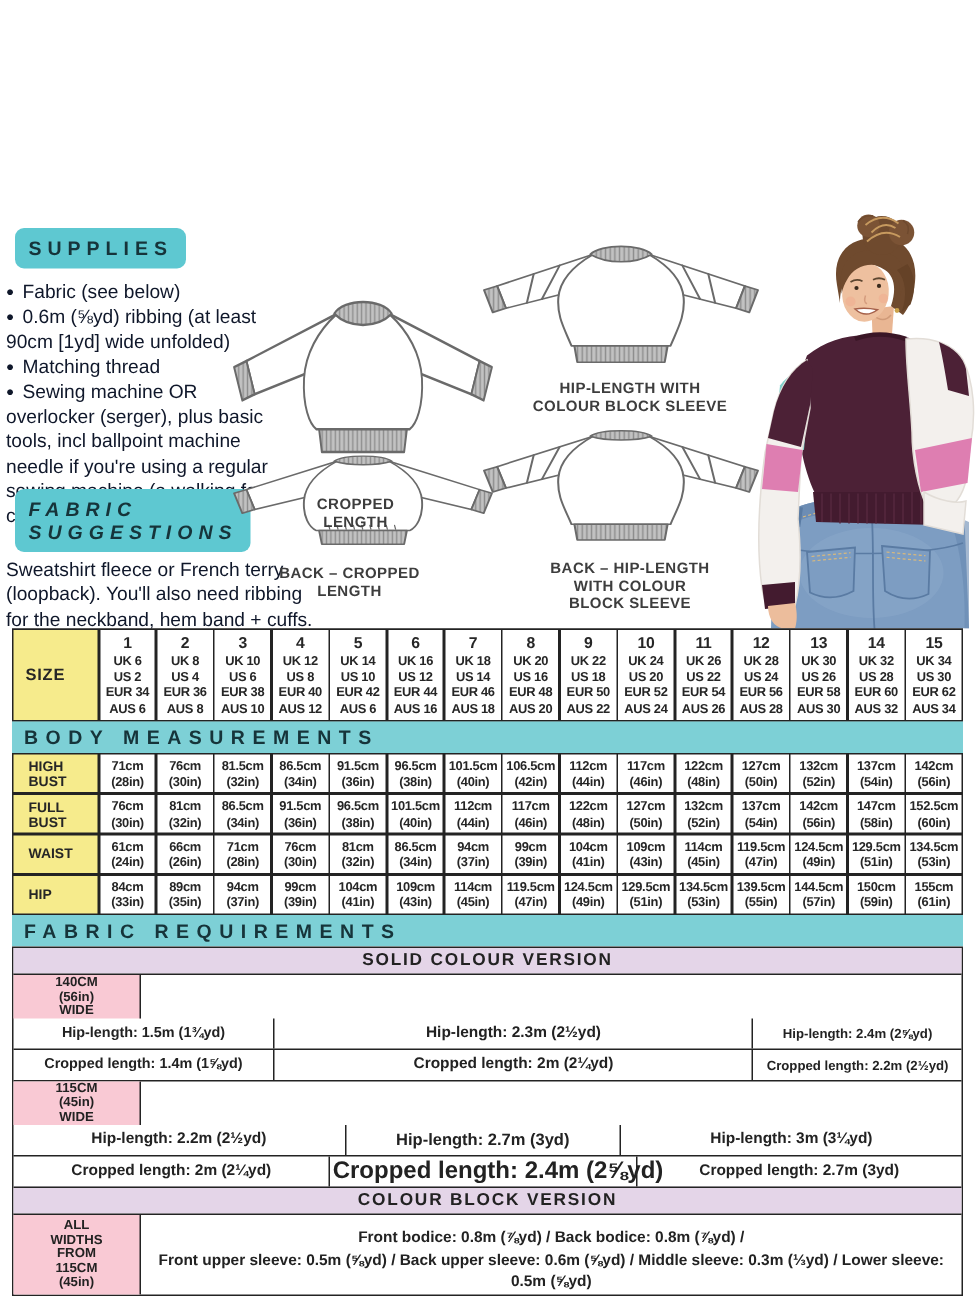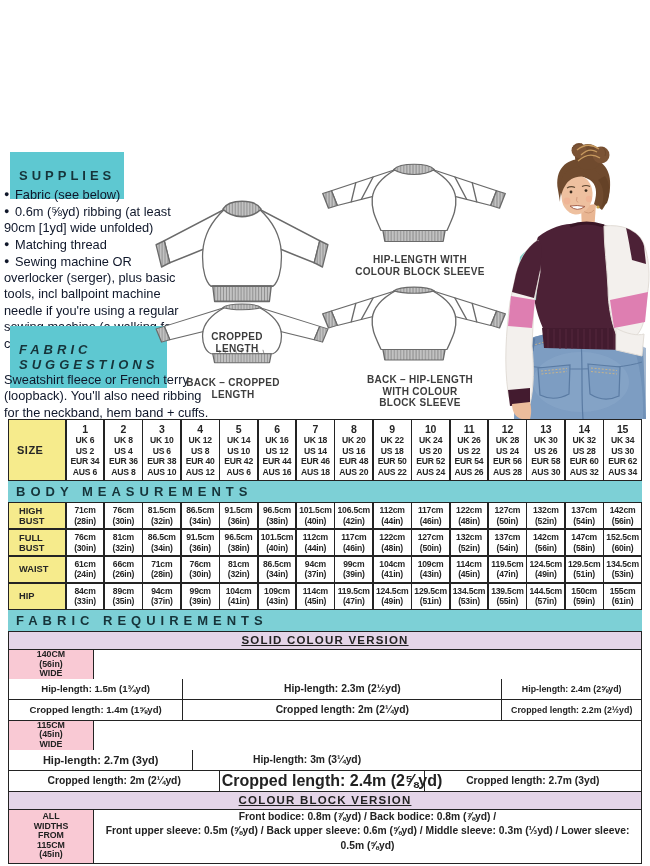--- a/index.html
+++ b/index.html
@@ -1,21 +1,21 @@
 <!DOCTYPE html>
 <html style="--teal: #5ec8d1; --tealbar: #7dd0d6; --yellow: #f6eb8c; --lavender: #e4d5e8; --pinkcell: #f9c9d4; --burgundy: #4c2136; --pink: #de7eb1; --aqua: #7ed0cb; --denim: #7d9dc2;"><head>
 <meta charset="utf-8">
 <style>
   html,body{margin:0;padding:0;background:#fff;}
   .page{position:relative;width:650px;height:866px;background:#fff;overflow:hidden;
         font-family:"Liberation Sans",sans-serif;color:#262626;}
 
   
   .hdr-box{position:absolute;background:var(--teal);color:#16343a;font-weight:bold;
-           font-size:13px;letter-spacing:4px;padding:16px 9px;line-height:15px;white-space:pre-line;}
+           font-size:13px;letter-spacing:4px;padding:6px 9px;line-height:15px;white-space:pre-line;border-radius:6px;}
   #supplies-box{left:10px;top:152px;}
   #fs-box{left:10px;top:326px;font-style:italic;}
 
   .body-copy{position:absolute;font-size:12.8px;line-height:16.4px;color:#0f172a;}
   #supplies-list{left:4px;top:186px;width:180px;}
   .sup-item .blt{font-size:9px;vertical-align:1.5px;margin-right:2px;}
   #fs-text{left:4px;top:372px;width:206px;}
 
   
   .fig{position:absolute;}
@@ -55,33 +55,33 @@
   .bar{position:absolute;left:8px;width:634px;height:21px;background:var(--tealbar);
        color:#16343a;font-weight:bold;font-size:13px;letter-spacing:5px;
        display:flex;align-items:center;padding-left:8px;box-sizing:border-box;}
   #bm-bar{top:481px;}
   #fr-bar{top:610px;}
 
   
   #fr-table{position:absolute;left:8px;top:631px;width:634px;border:1.6px solid #232323;
             box-sizing:border-box;background:#fff;}
   .version-bar{background:var(--lavender);text-align:center;font-weight:bold;
-               font-size:11.5px;letter-spacing:1.2px;height:17px;line-height:17px;color:#222;text-decoration:underline;}
+               font-size:11.5px;letter-spacing:1.2px;height:17px;line-height:17px;color:#222;}
   .fr-group{display:flex;border-top:1.4px solid #232323;flex-direction:column;}
   .fr-label{width:84px;flex:none;background:var(--pinkcell);display:flex;align-items:center;
             justify-content:center;text-align:center;font-weight:bold;font-size:8.8px;
             line-height:9.6px;white-space:pre-line;border-right:1.4px solid #232323;color:#222;}
   .fr-cells{flex:1;display:flex;flex-direction:column;}
   .fr-line{display:flex;height:20px;}
   .fr-line + .fr-line{border-top:1.4px solid #232323;}
   .fr-cell{display:flex;align-items:center;justify-content:center;font-weight:bold;
            white-space:nowrap;color:#222;}
   .fr-cell + .fr-cell{border-left:1.4px solid #232323;}
   #cb-row{display:flex;border-top:1.4px solid #232323;height:53px;}
-  #cb-text{flex:1;display:flex;flex-direction:column;justify-content:flex-start;
+  #cb-text{flex:1;display:flex;flex-direction:column;justify-content:flex-end;
            text-align:center;font-weight:bold;font-size:10.3px;line-height:14.5px;color:#222;}
 </style>
 </head>
 <body>
 
 <div class="page">
 
   <div class="hdr-box" id="supplies-box">SUPPLIES</div>
   <div class="body-copy" id="supplies-list">
       <div class="sup-item"><span class="blt">●</span><span> Fabric (see below)</span></div>
@@ -630,20 +630,21 @@
               <div class="fr-cell" style="width: 22%; font-size: 8.8px;">Cropped length: 2.2m (2½yd)</div>
             </div>
           </div>
         </div>
         <div class="fr-group">
           <div class="fr-label">115CM
 (45in)
 WIDE</div>
           <div class="fr-cells">
             <div class="fr-line">
+              <div class="fr-cell" style="width: 35%; font-size: 10.3px;">Hip-length: 2.2m (2½yd)</div>
               <div class="fr-cell" style="width: 29%; font-size: 11px;">Hip-length: 2.7m (3yd)</div>
               <div class="fr-cell" style="width: 36%; font-size: 10.3px;">Hip-length: 3m (3¼yd)</div>
             </div>
             <div class="fr-line">
               <div class="fr-cell" style="width: 35%; font-size: 10.3px;">Cropped length: 2m (2¼yd)</div>
               <div class="fr-cell" style="width: 29%; font-size: 16px; padding-left: 20px;">Cropped length: 2.4m (2⅝yd)</div>
               <div class="fr-cell" style="width: 36%; font-size: 10.3px;">Cropped length: 2.7m (3yd)</div>
             </div>
           </div>
         </div>

